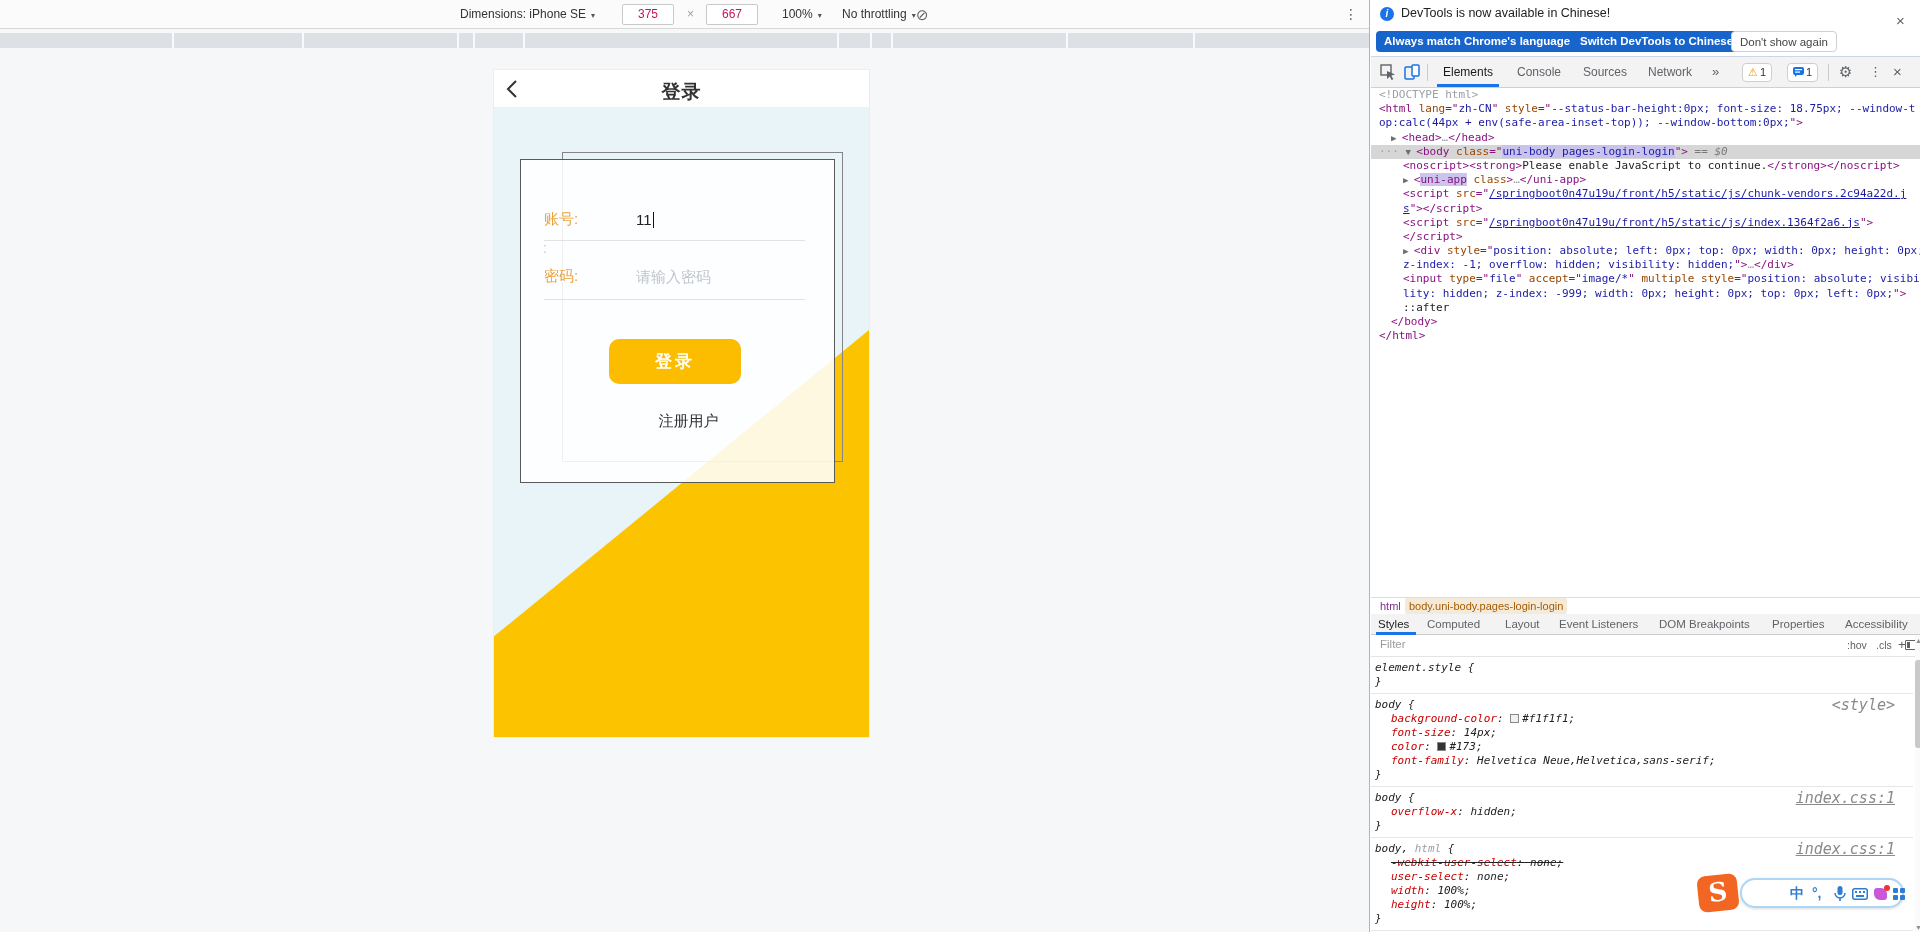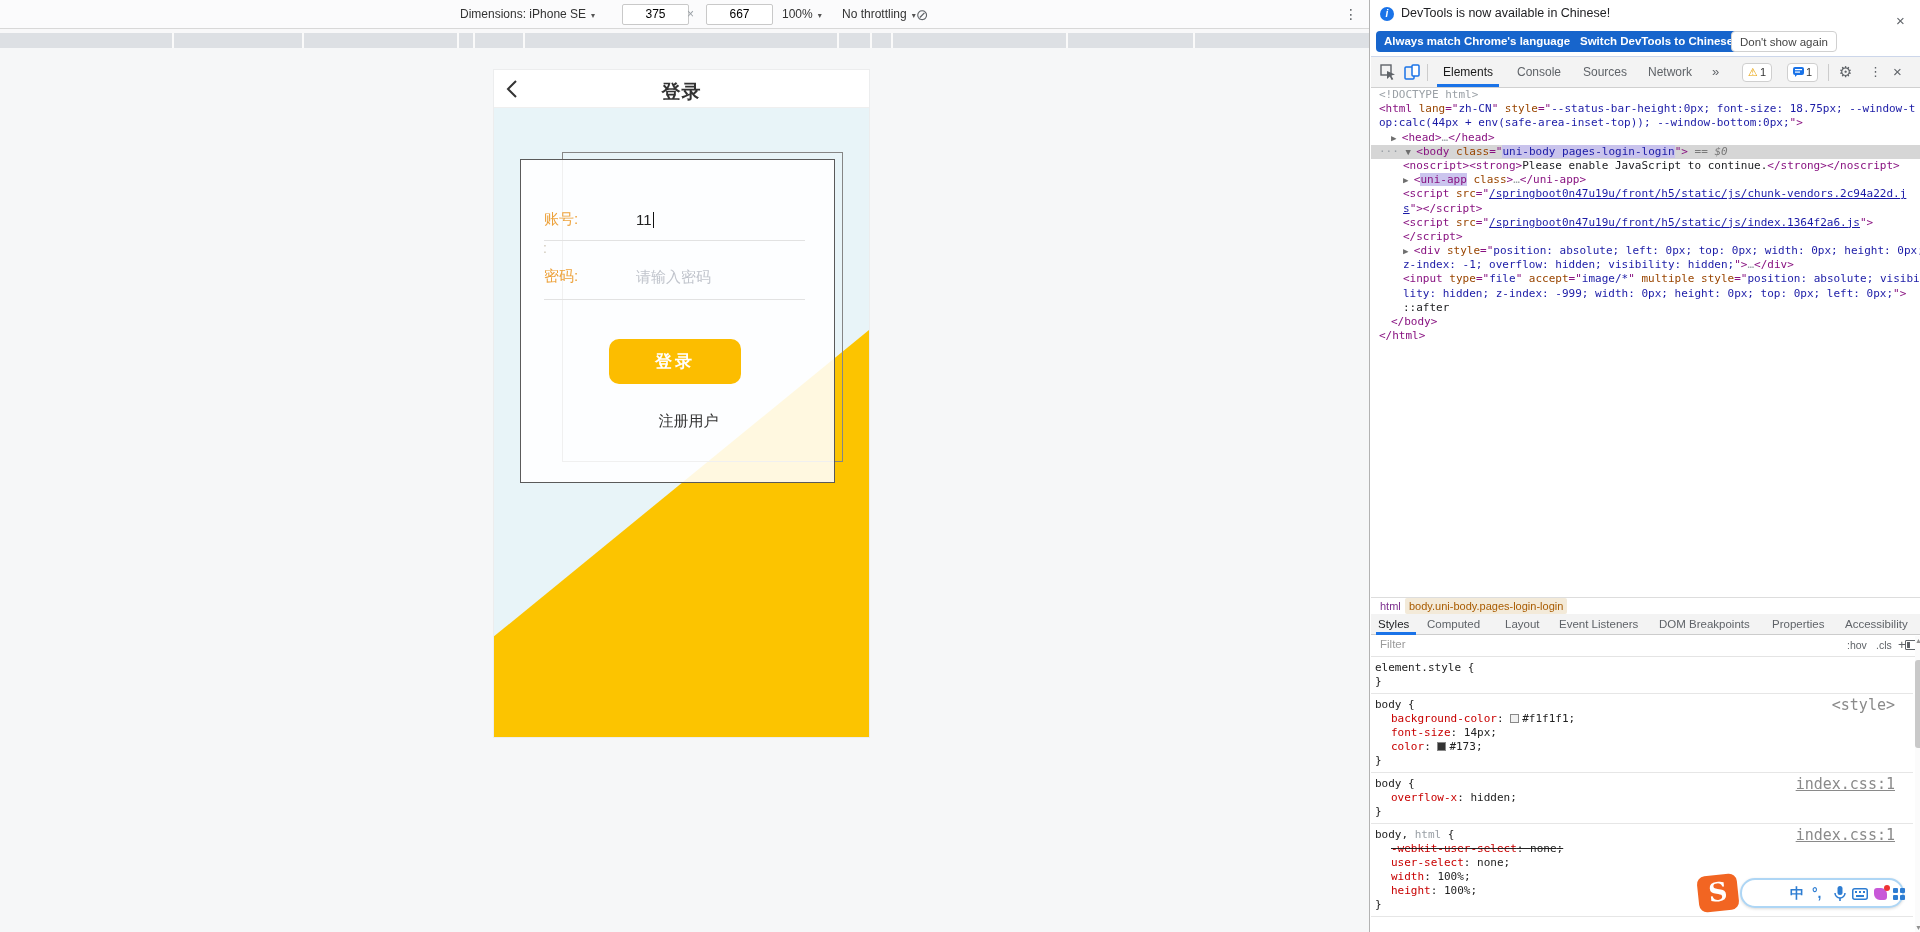--- a/index.html
+++ b/index.html
@@ -5,22 +5,22 @@
   * { margin:0; padding:0; box-sizing:border-box; }
   html,body { width:1920px; height:932px; overflow:hidden; background:#f8f8f9;
               font-family:"Liberation Sans","DejaVu Sans",sans-serif; }
   .abs { position:absolute; }
   #stage { position:relative; width:1920px; height:932px; background:#f8f8f9; }
 
   
   #toolbar { left:0; top:0; width:1369px; height:29px; background:#fbfbfc; border-bottom:1px solid #d8d8d8; }
   .tb-text { font-size:12px; color:#333; line-height:29px; }
   .tb-caret { font-size:8px; color:#555; margin-left:5px; }
-  .dim-input { position:absolute; top:4px; width:67px; height:21px; border:1px solid #c9c9c9; border-radius:2px;
-               background:#fff; font-size:12px; color:#000000; text-align:center; line-height:19px; }
+  .dim-input { position:absolute; top:4px; width:52px; height:21px; border:1px solid #c9c9c9; border-radius:2px;
+               background:#fff; font-size:12px; color:#be185d; text-align:center; line-height:19px; }
   .icon-grey { color:#5f6368; }
 
   
   #mq-strip { left:0; top:33px; width:1369px; height:15px; background:#dde0e4; }
   .mq-gap { position:absolute; top:0; width:2px; height:15px; background:#fafafa; }
 
   
   #canvas { left:0; top:48px; width:1369px; height:884px; background:#f6f7f8; }
   #device { left:494px; top:22px; width:375px; height:667px; background:#fff; box-shadow:0 0 0 1px rgba(0,0,0,0.04); }
   #ph-header { left:0; top:0; width:375px; height:38px; background:#fff; border-bottom:1px solid #efefef; }
@@ -88,21 +88,21 @@
   #filter-row { left:1px; top:635px; width:550px; height:22px; border-bottom:1px solid #e4e4e4; background:#fff; }
   #filter-input { left:9px; top:3px; font-size:11.5px; color:#9a9a9a; }
   .tog { position:absolute; top:4px; font-size:10.5px; color:#5f6368; cursor:pointer; }
   #panel-icon { left:534px; top:5px; width:11px; height:10px; border:1px solid #5f6368; border-radius:1px; }
   #panel-icon::after { content:""; position:absolute; left:1px; top:1px; width:3px; height:6px; background:#5f6368; }
 
   
   #styles-pane { left:1px; top:657px; width:542px; height:275px; background:#fff; overflow:hidden;
                  font-family:"DejaVu Sans Mono","DejaVu Sans",monospace; font-size:11px; line-height:14px; }
   .css-rule { position:relative; border-bottom:1px solid #e6e6e6; padding:4px 4px 4px 4px; }
-  .css-line { white-space:pre; color:#222; }
+  .css-line { white-space:pre; color:#222;font-style:italic; }
   .css-prop { padding-left:16px; cursor:pointer; }
   .css-prop.struck { text-decoration:line-through; }
   .st-sel { color:#222; } .st-dimsel { color:#9aa0a6; }
   .st-name { color:#c80000; } .st-val { color:#222; }
   .css-src { position:absolute; right:18px; top:4px; color:#8a8a8a; font-size:15px; }
   .css-src.lnk { text-decoration:underline; cursor:pointer; }
   .swatch { display:inline-block; width:9px; height:9px; border:1px solid #888; margin-right:3px; vertical-align:-1px; }
 
   
   #st-scroll { left:545px; top:636px; width:7px; height:296px; background:#fbfbfb; }
@@ -247,20 +247,21 @@
     <div id="styles-pane" class="abs">
         <div class="css-rule">
           <div class="css-line"><span class="st-sel">element.style</span> {</div>
           <div class="css-line">}</div>
         </div>
         <div class="css-rule">
           <div class="css-line"><span class="st-sel">body</span> {<span class="css-src">&lt;style&gt;</span></div>
           <div class="css-line css-prop"><span class="st-name">background-color</span>: <span class="swatch" style="background: rgb(241, 241, 241);"></span><span class="st-val">#f1f1f1</span>;</div>
           <div class="css-line css-prop"><span class="st-name">font-size</span>: <span class="st-val">14px</span>;</div>
           <div class="css-line css-prop"><span class="st-name">color</span>: <span class="swatch" style="background: rgb(51, 51, 51);"></span><span class="st-val">#173</span>;</div>
+          <div class="css-line css-prop"><span class="st-name">font-family</span>: <span class="st-val">Helvetica Neue,Helvetica,sans-serif</span>;</div>
           <div class="css-line">}</div>
         </div>
         <div class="css-rule">
           <div class="css-line"><span class="st-sel">body</span> {<span class="css-src lnk">index.css:1</span></div>
           <div class="css-line css-prop"><span class="st-name">overflow-x</span>: <span class="st-val">hidden</span>;</div>
           <div class="css-line">}</div>
         </div>
         <div class="css-rule">
           <div class="css-line"><span class="st-sel">body, </span><span class="st-dimsel">html</span> {<span class="css-src lnk">index.css:1</span></div>
           <div class="css-line css-prop struck"><span class="st-name">-webkit-user-select</span>: <span class="st-val">none</span>;</div>

